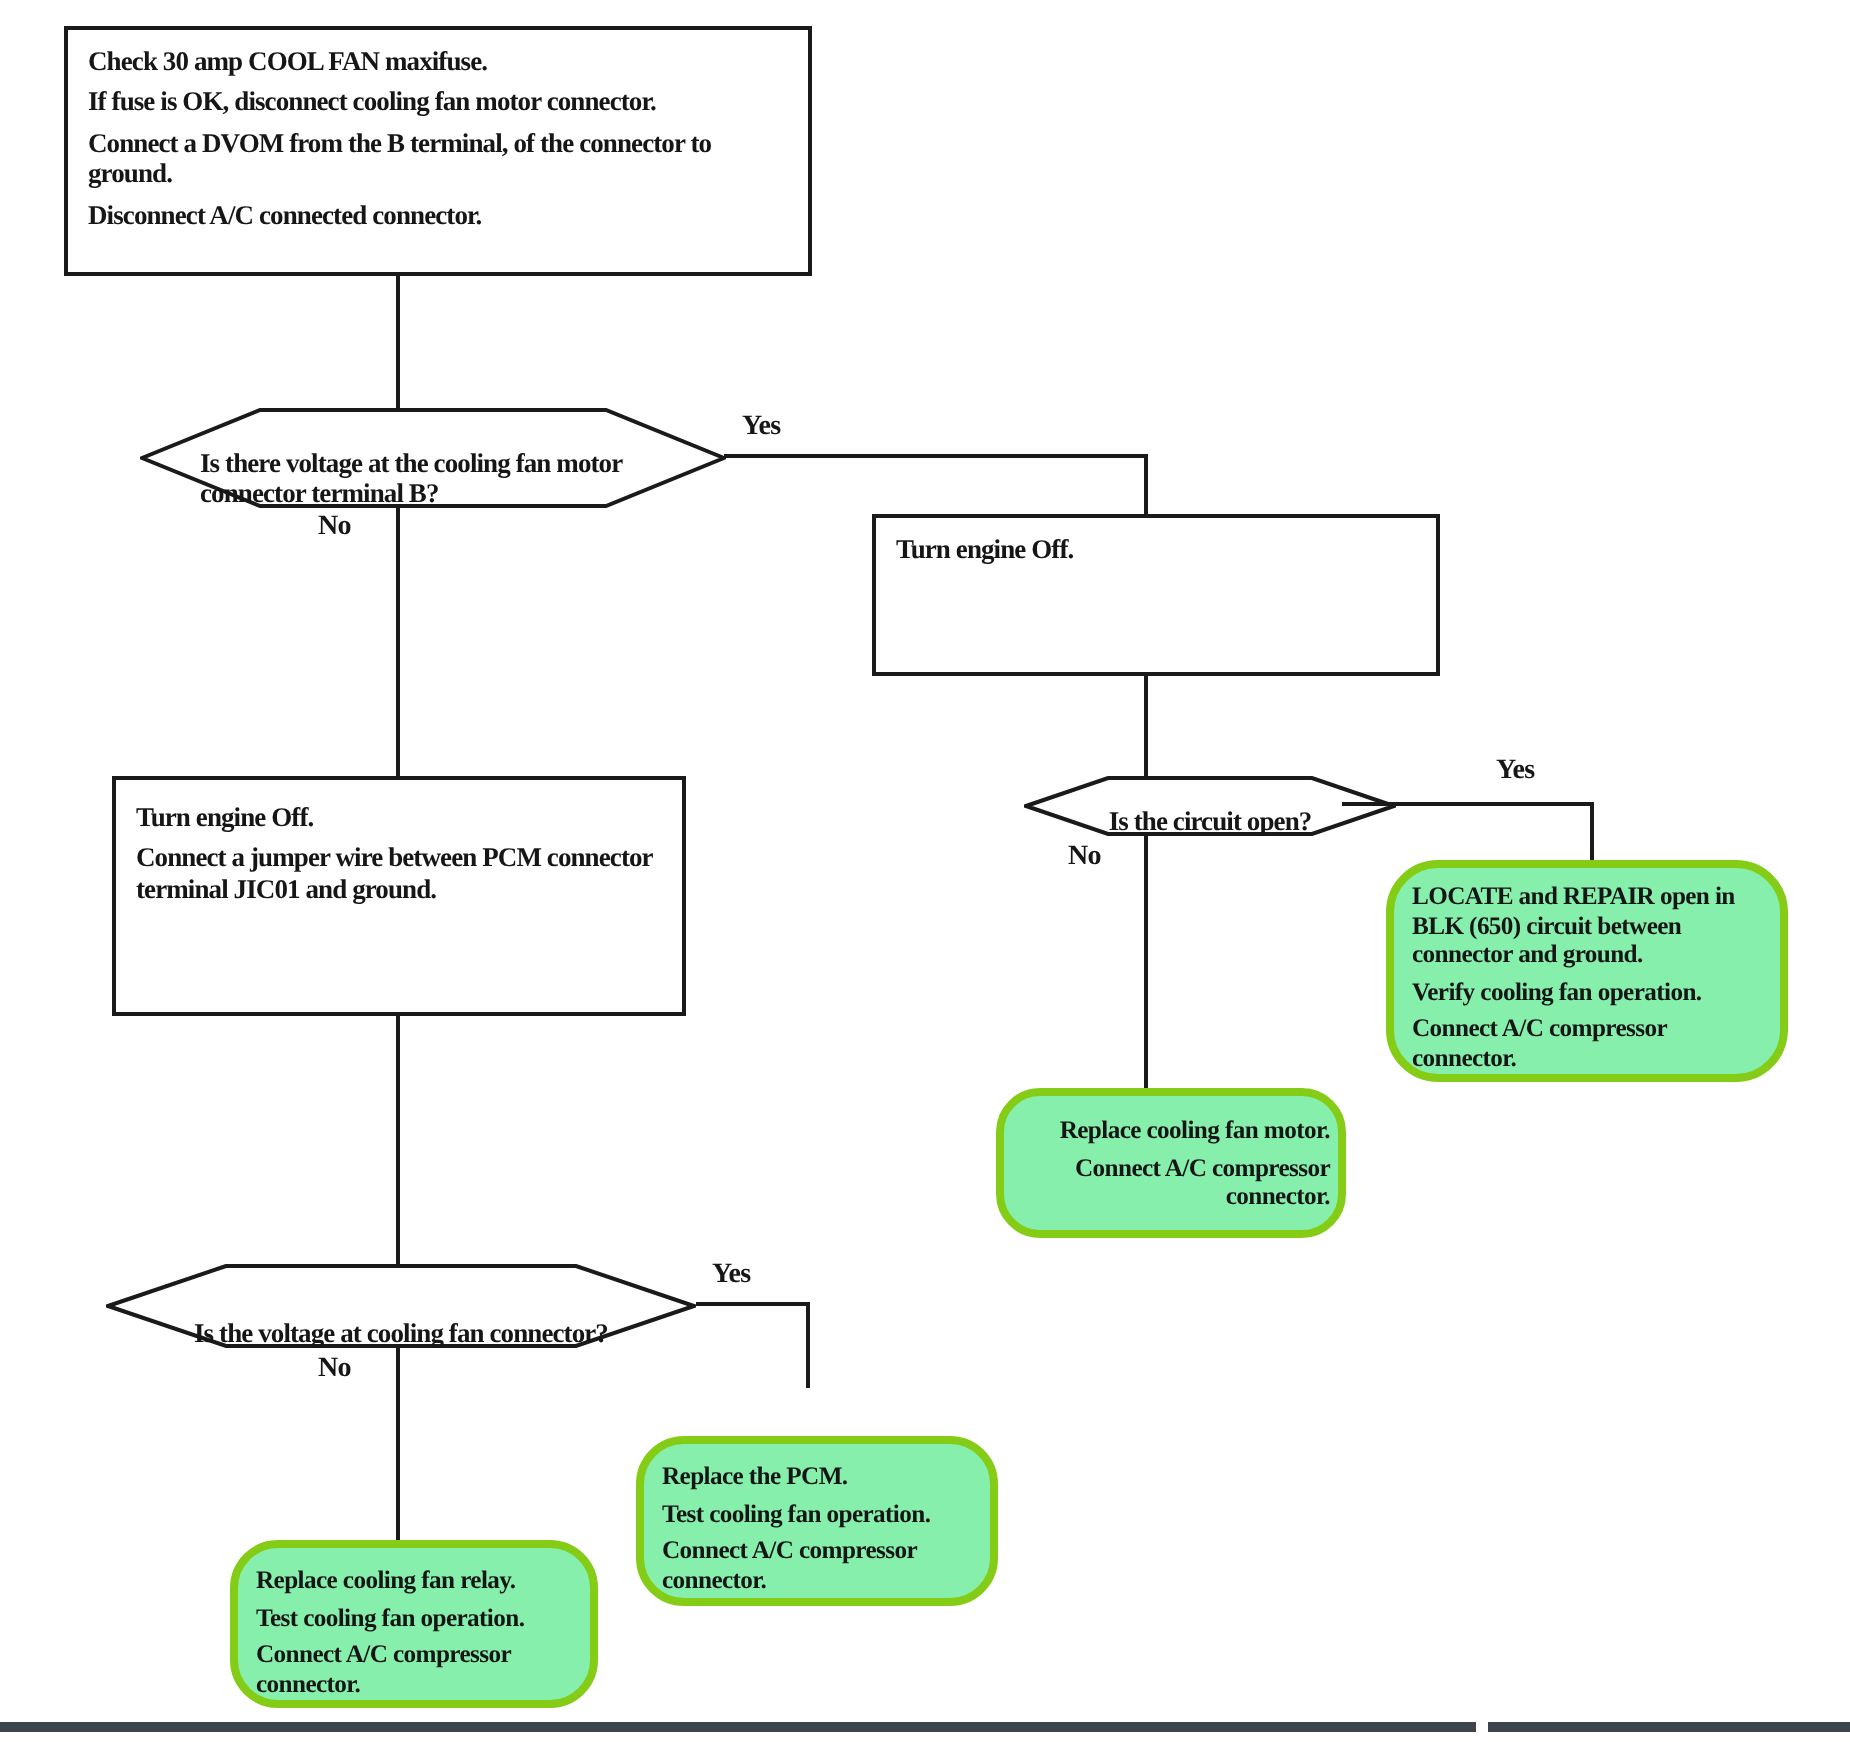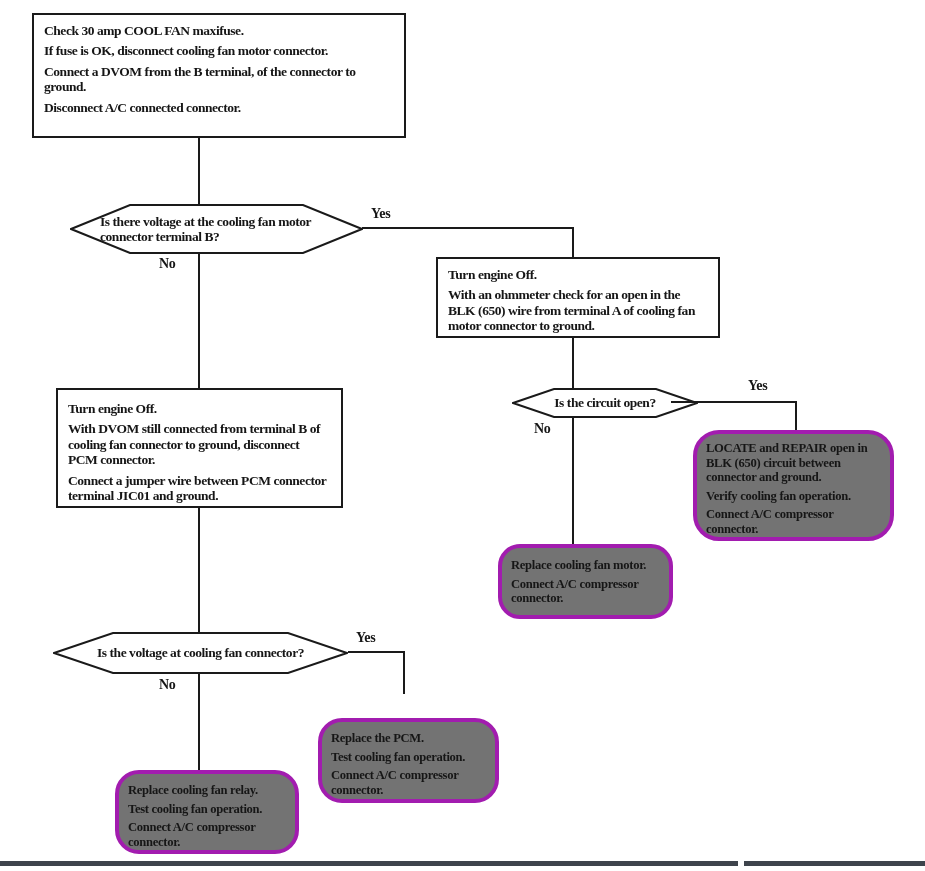--- a/index.html
+++ b/index.html
@@ -5,32 +5,32 @@
   html,body{margin:0;padding:0;background:#ffffff;}
   .stage{
     position:relative;width:925px;height:871px;background:#ffffff;
     font-family:"Liberation Serif", serif;color:#161616;overflow:hidden;
   }
   .rect{
     position:absolute;box-sizing:border-box;background:#fff;
     border:2px solid #1a1a1a;padding:3px 10px;
   }
   .round{
-    position:absolute;box-sizing:border-box;background:#737373;
-    border:4px solid #a21caf;border-radius:24px;padding:3px 4px 18px 9px;
+    position:absolute;box-sizing:border-box;background:#86efac;
+    border:4px solid #84cc16;border-radius:24px;padding:3px 4px 18px 9px;
   }
   .t{
     margin:5px 0;font-size:13.5px;line-height:1.14;font-weight:bold;
     letter-spacing:-0.45px;
   }
   .round .t{font-size:12.6px;margin:4px 0;letter-spacing:-0.3px;line-height:1.16;}
   .hex{position:absolute;}
   .hex svg{display:block;}
   .q{
-    position:absolute;inset:0;display:flex;align-items:center;justify-content:center;
+    position:absolute;inset:0;display:flex;align-items:flex-end;justify-content:center;
   }
   .qt{
     font-weight:bold;font-size:13.5px;line-height:1.13;letter-spacing:-0.45px;
   }
   .line{position:absolute;background:#1a1a1a;}
   .lbl{
     position:absolute;font-weight:bold;font-size:14px;letter-spacing:-0.3px;
   }
   .rule{position:absolute;background:#3e444c;}
 </style>
@@ -59,21 +59,20 @@
 
   <div class="lbl" style="left:371px;top:206px;">Yes</div>
   <div class="line" style="left:362px;top:227px;width:212px;height:2px;"></div>
   <div class="line" style="left:572px;top:227px;width:2px;height:32px;"></div>
 
   <div class="lbl" style="left:159px;top:256px;">No</div>
   <div class="line" style="left:198px;top:253px;width:2px;height:135px;"></div>
 
   <div class="rect" style="left:436px;top:257px;width:284px;height:81px;">
     <p class="t">Turn engine Off.</p>
-    <p class="t">With an ohmmeter check for an open in the BLK (650) wire from terminal A of cooling fan motor connector to ground.</p>
   </div>
 
   <div class="line" style="left:572px;top:338px;width:2px;height:51px;"></div>
 
   <div class="hex" style="left:512px;top:388px;width:186px;height:30px;">
     <svg width="186" height="30" viewBox="0 0 186 30">
       <polygon points="1,15 42,1 144,1 185,15 144,29 42,29" fill="#ffffff" stroke="#1a1a1a" stroke-width="2"></polygon>
     </svg>
     <div class="q">
       <div class="qt" style="text-align:center;">Is the circuit open?</div>
@@ -86,28 +85,27 @@
 
   <div class="lbl" style="left:534px;top:421px;">No</div>
   <div class="line" style="left:572px;top:417px;width:2px;height:128px;"></div>
 
   <div class="round" style="left:693px;top:430px;width:201px;height:111px;border-radius:26px;">
     <p class="t">LOCATE and REPAIR open in BLK (650) circuit between connector and ground.</p>
     <p class="t">Verify cooling fan operation.</p>
     <p class="t">Connect A/C compressor connector.</p>
   </div>
 
-  <div class="round" style="left:498px;top:544px;width:175px;height:75px;border-radius:22px;padding-top:6px;">
+  <div class="round" style="left:498px;top:544px;width:175px;height:75px;border-radius:22px;padding-top:6px;text-align:right;">
     <p class="t">Replace cooling fan motor.</p>
     <p class="t">Connect A/C compressor connector.</p>
   </div>
 
   <div class="rect" style="left:56px;top:388px;width:287px;height:120px;padding-top:6px;">
     <p class="t">Turn engine Off.</p>
-    <p class="t">With DVOM still connected from terminal B of cooling fan connector to ground, disconnect PCM connector.</p>
     <p class="t">Connect a jumper wire between PCM connector terminal JIC01 and ground.</p>
   </div>
 
   <div class="line" style="left:198px;top:508px;width:2px;height:125px;"></div>
 
   <div class="hex" style="left:53px;top:632px;width:295px;height:42px;">
     <svg width="295" height="42" viewBox="0 0 295 42">
       <polygon points="1,21 60,1 235,1 294,21 235,41 60,41" fill="#ffffff" stroke="#1a1a1a" stroke-width="2"></polygon>
     </svg>
     <div class="q">

